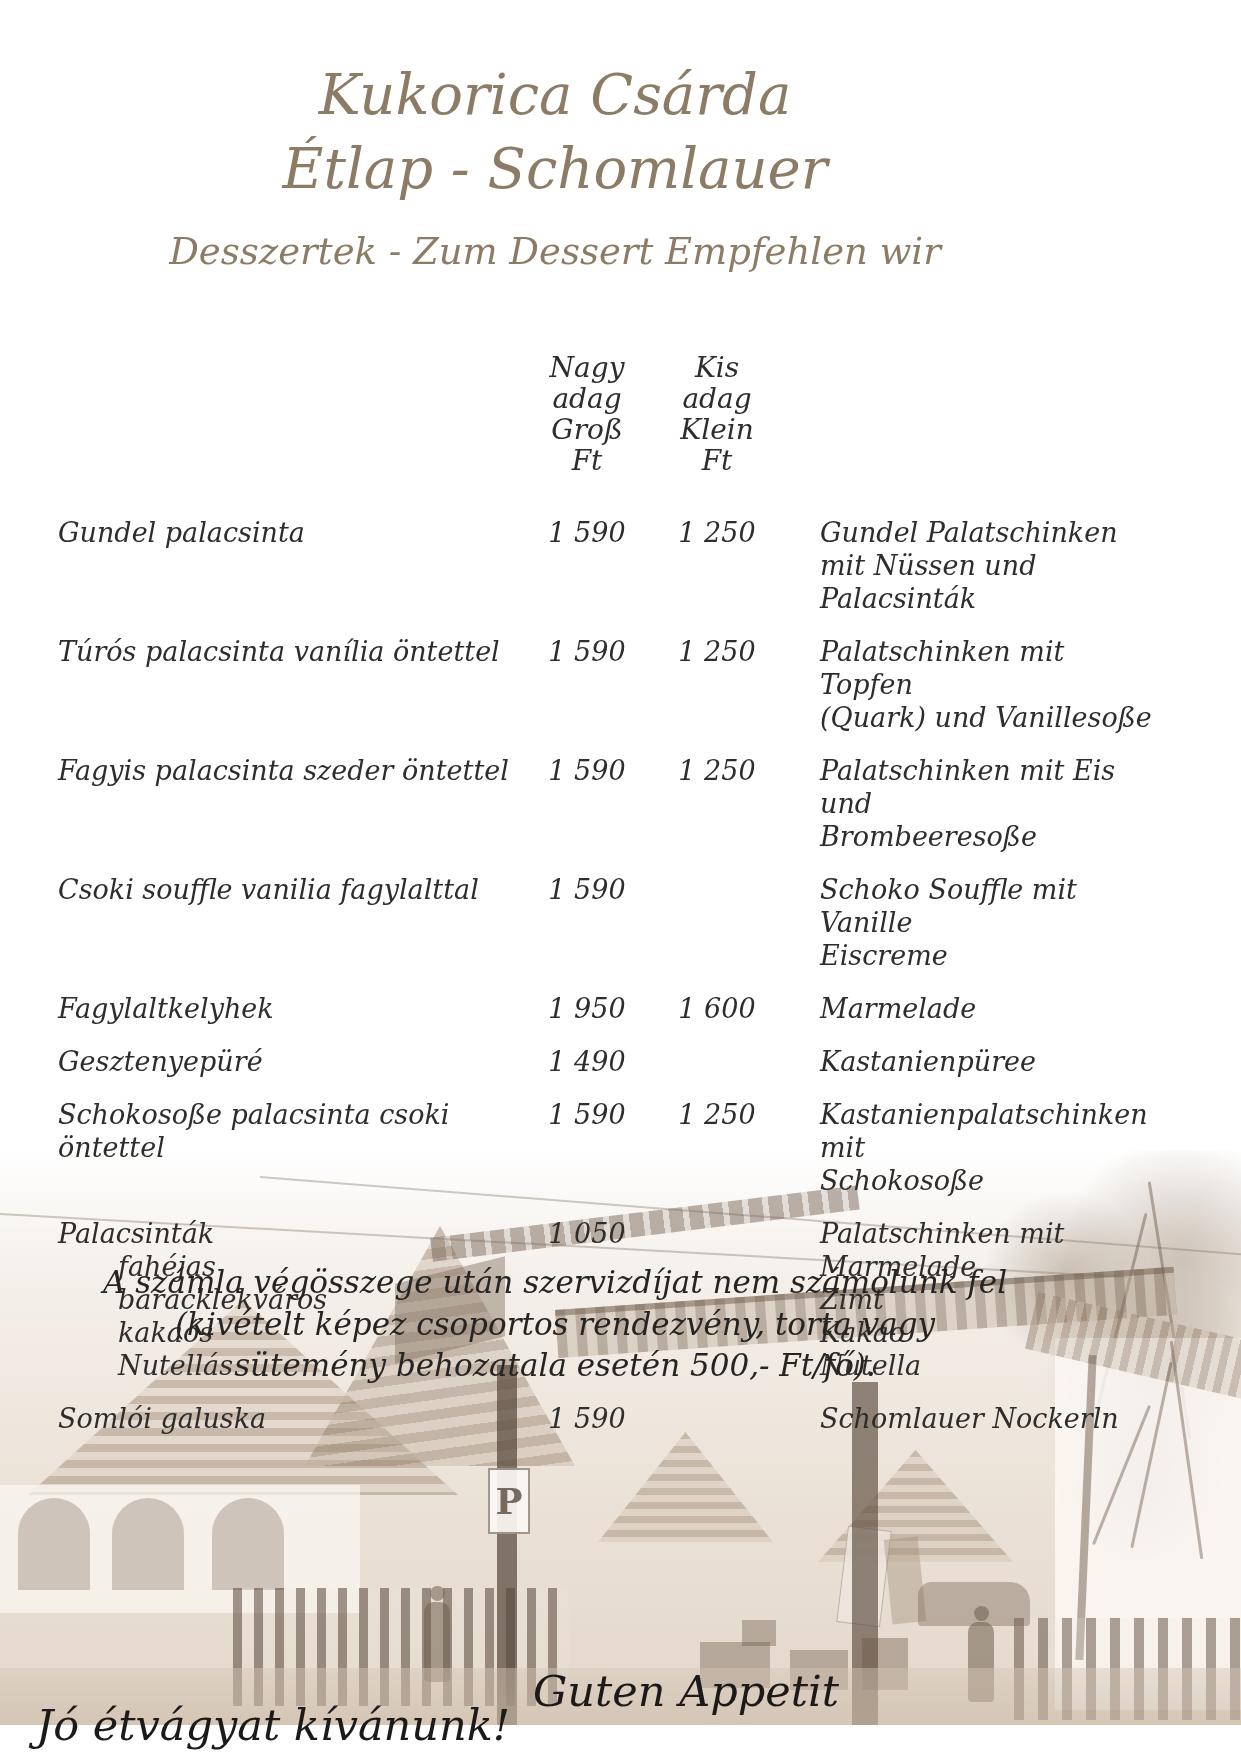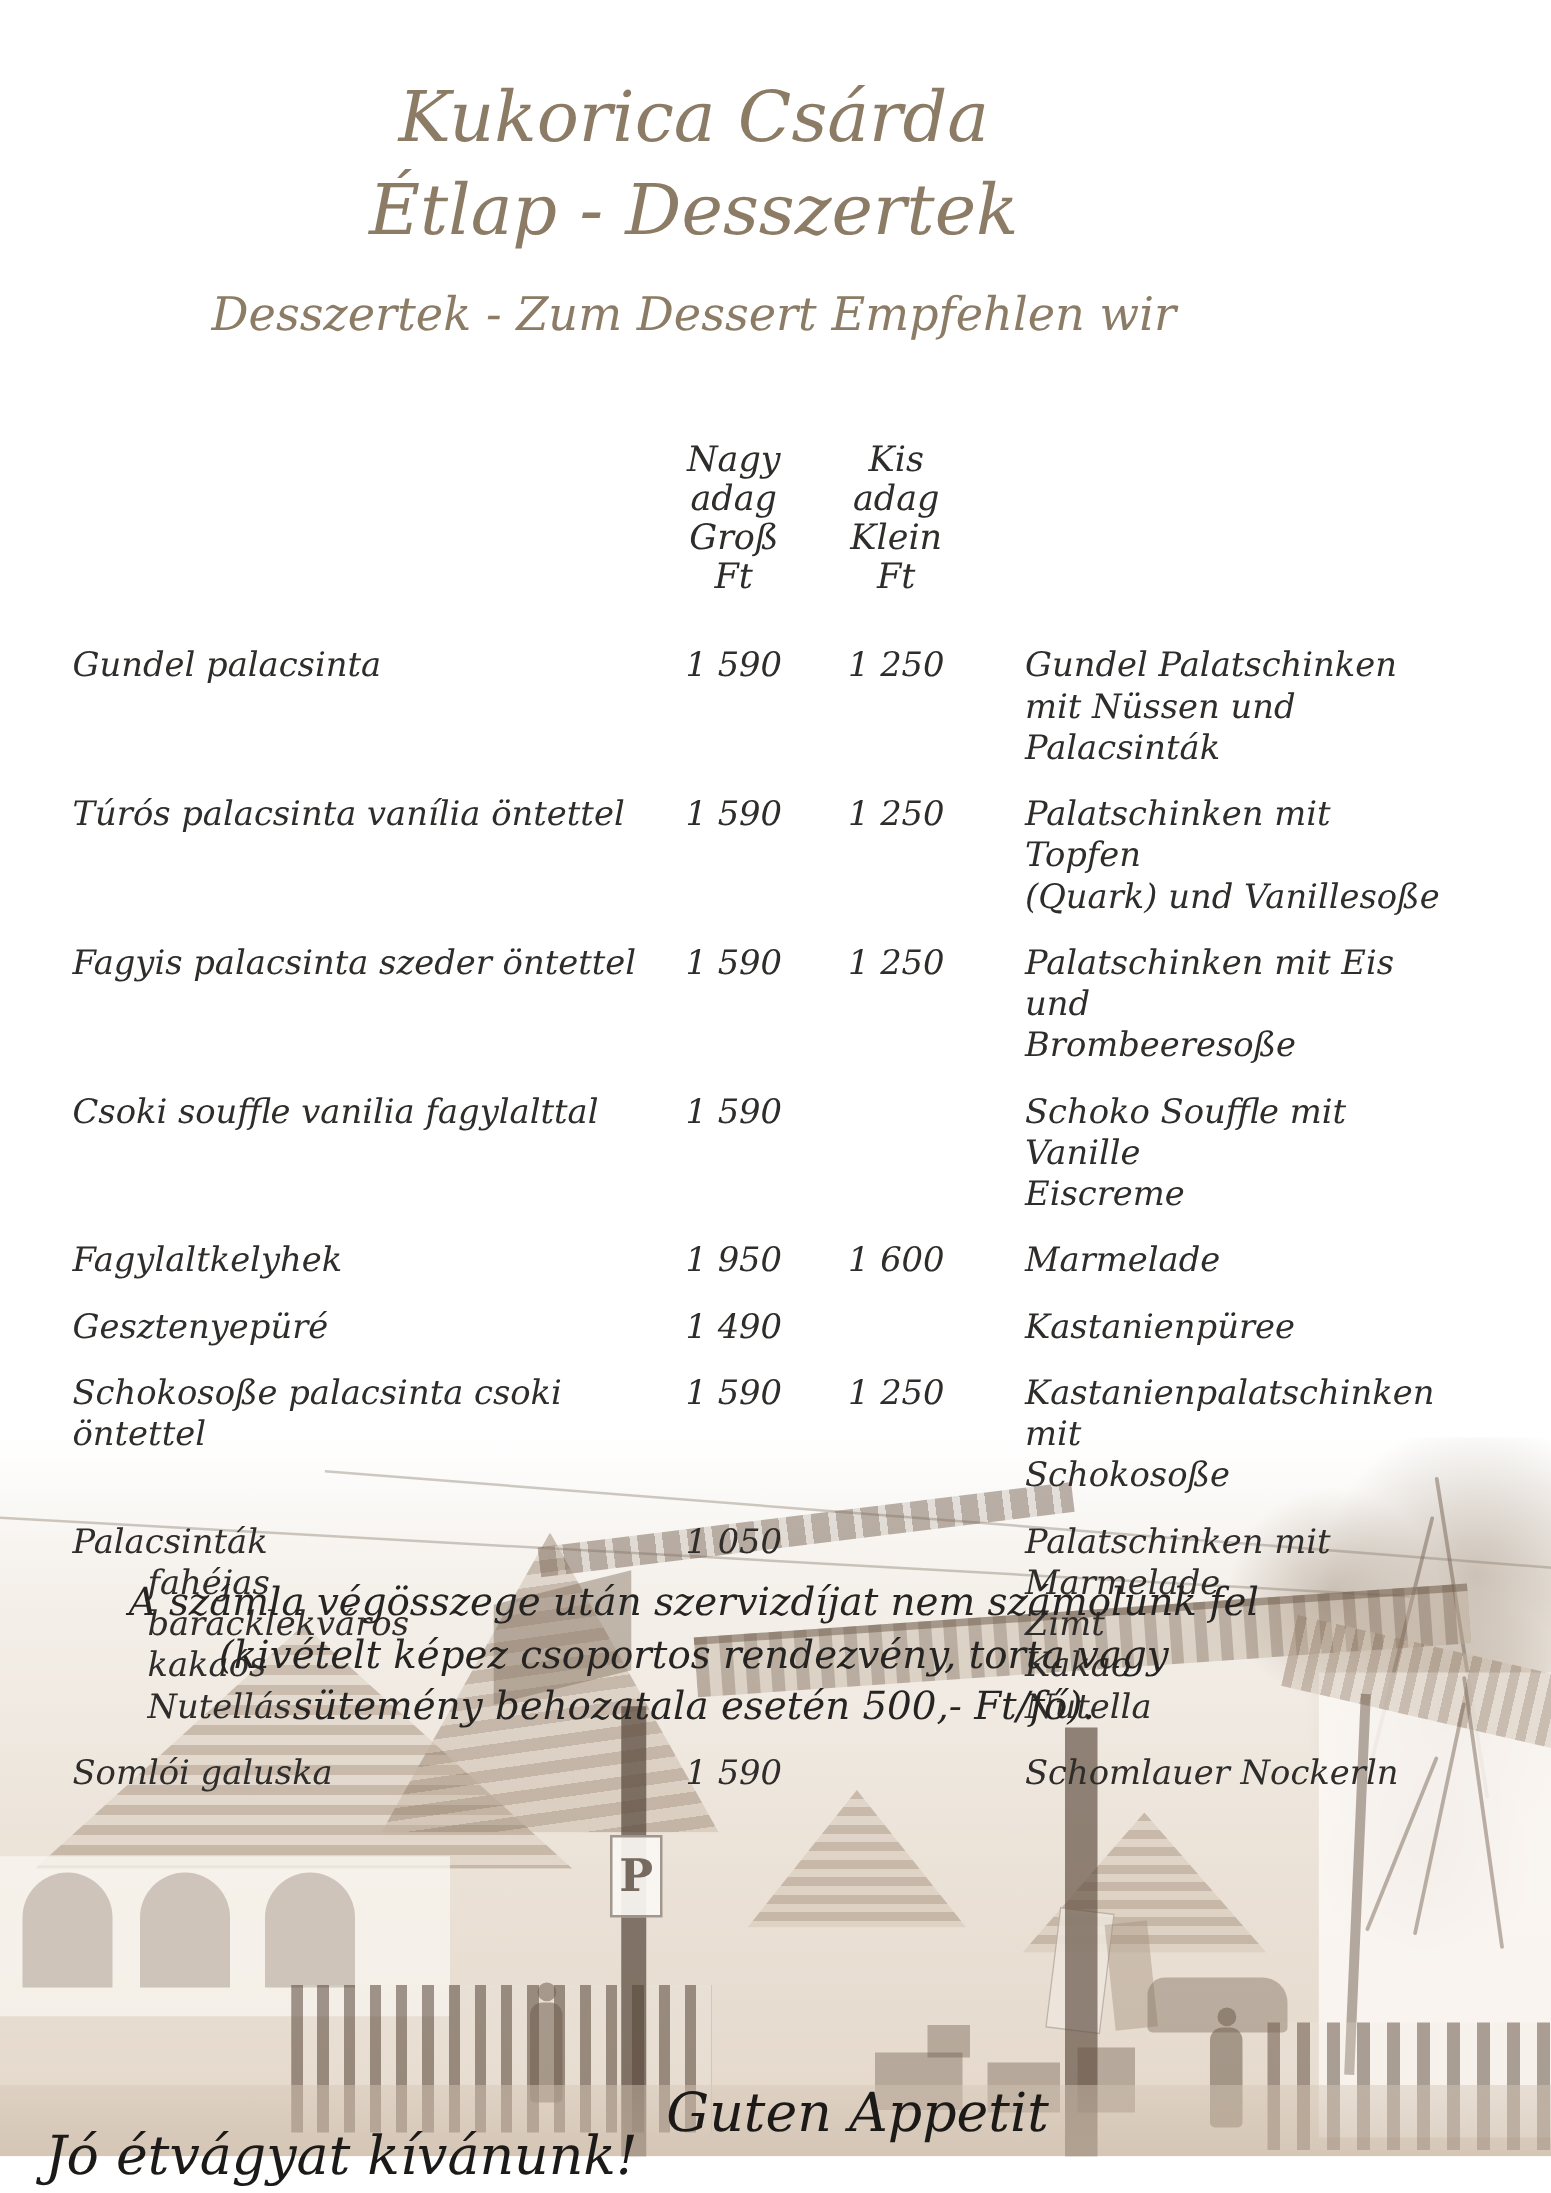--- a/index.html
+++ b/index.html
@@ -139,21 +139,21 @@
     <div class="tw tw2"></div>
     <div class="tw tw3"></div>
     <div class="car"></div>
     <div class="person p1"></div>
     <div class="person p2"></div>
     <div class="ground"></div>
   </div>
 
   <div class="header">
     <h1 class="title">Kukorica Csárda</h1>
-    <h1 class="title">Étlap - Desszertek</h1>
+    <h1 class="title">Étlap - Schomlauer</h1>
     <h2 class="subtitle">Desszertek - Zum Dessert Empfehlen wir</h2>
   </div>
 
   <div class="menu">
     <div class="mrow header-row">
       <div class="c-name"></div>
       <div class="c-p1 colhead">Nagy adag
 Groß
 Ft</div>
       <div class="c-p2 colhead">Kis adag

